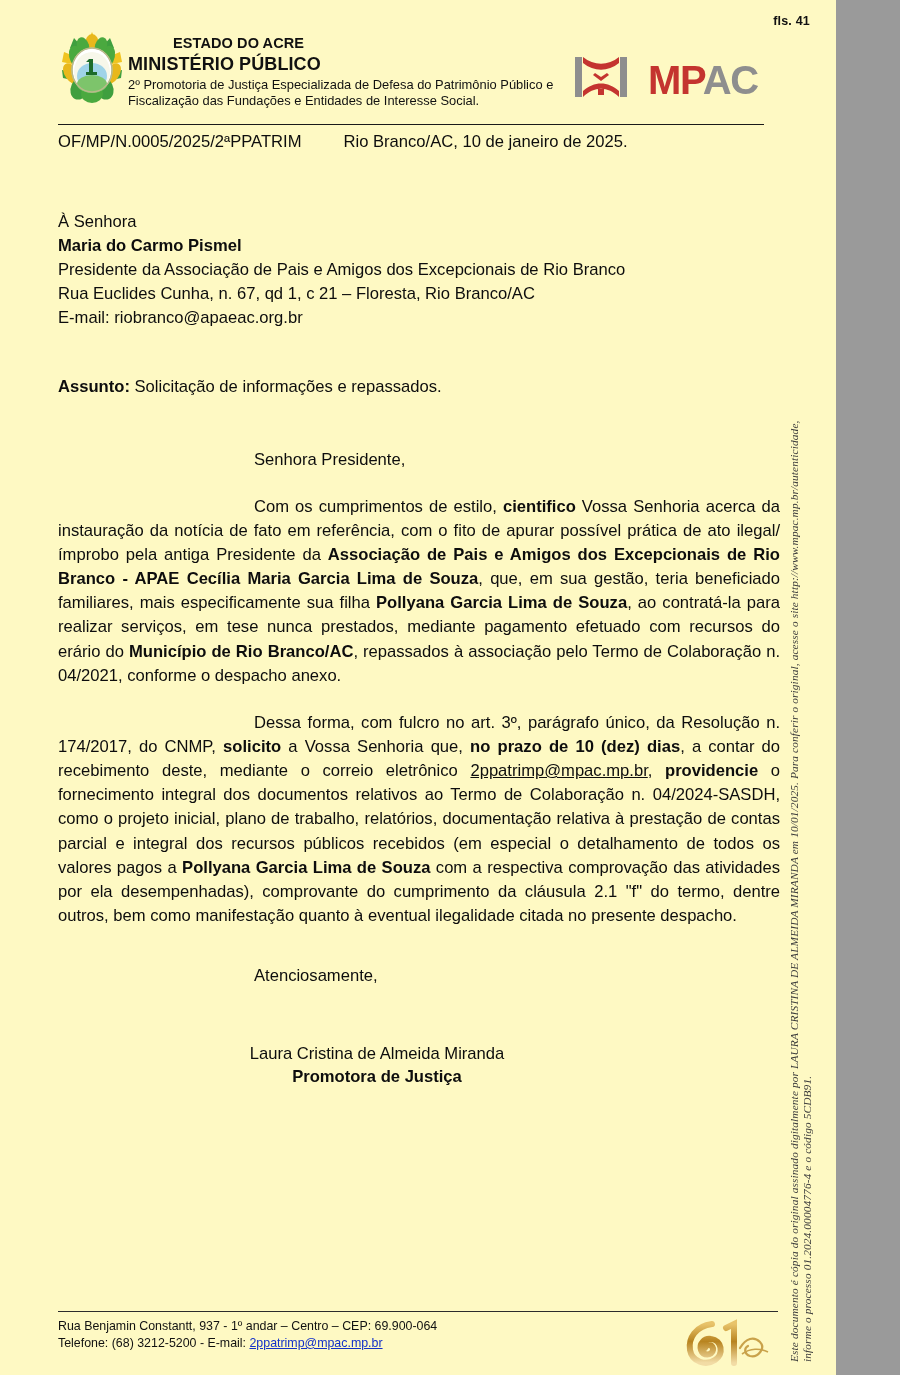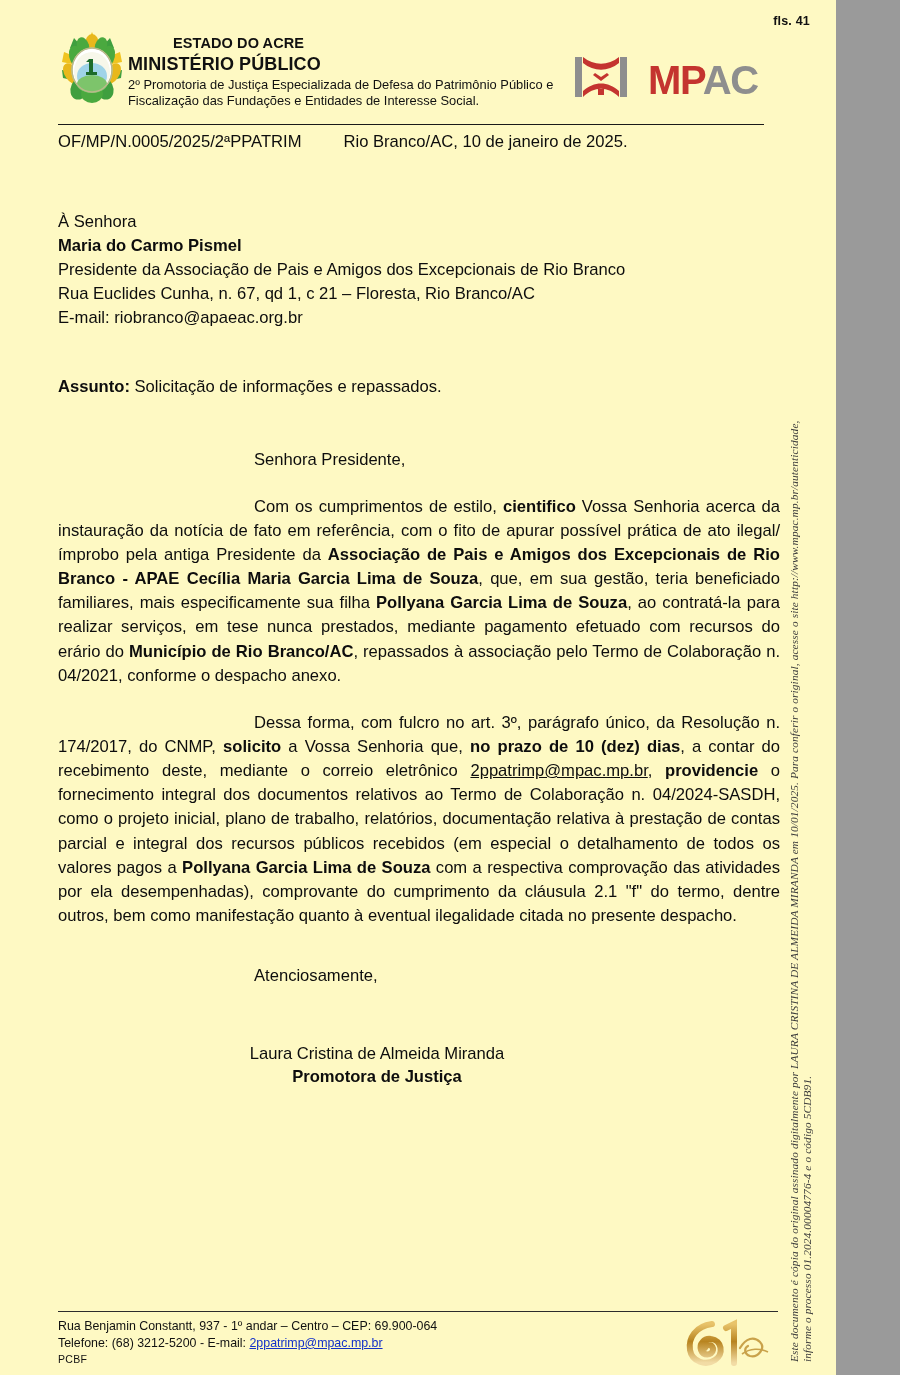--- a/index.html
+++ b/index.html
@@ -208,21 +208,20 @@
       <div class="name">Laura Cristina de Almeida Miranda</div>
       <div class="role">Promotora de Justiça</div>
     </div>
   </div>
 
   <div class="hr-foot"></div>
 
   <div class="footer">
     <div>Rua Benjamin Constantt, 937 - 1º andar – Centro – CEP: 69.900-064</div>
     <div><span>Telefone: (68) 3212-5200 - E-mail: </span><span class="mail">2ppatrimp@mpac.mp.br</span></div>
-    <div class="pcbf">PCBF</div>
   </div>
 
   <div class="footlogo">
     <svg viewBox="0 0 92 52" xmlns="http://www.w3.org/2000/svg">
       <defs>
         <linearGradient id="g1" x1="0" y1="0" x2="0" y2="1">
           <stop offset="0%" stop-color="#e8c36a"></stop>
           <stop offset="45%" stop-color="#b8841f"></stop>
           <stop offset="100%" stop-color="#f2dca5"></stop>
         </linearGradient>

